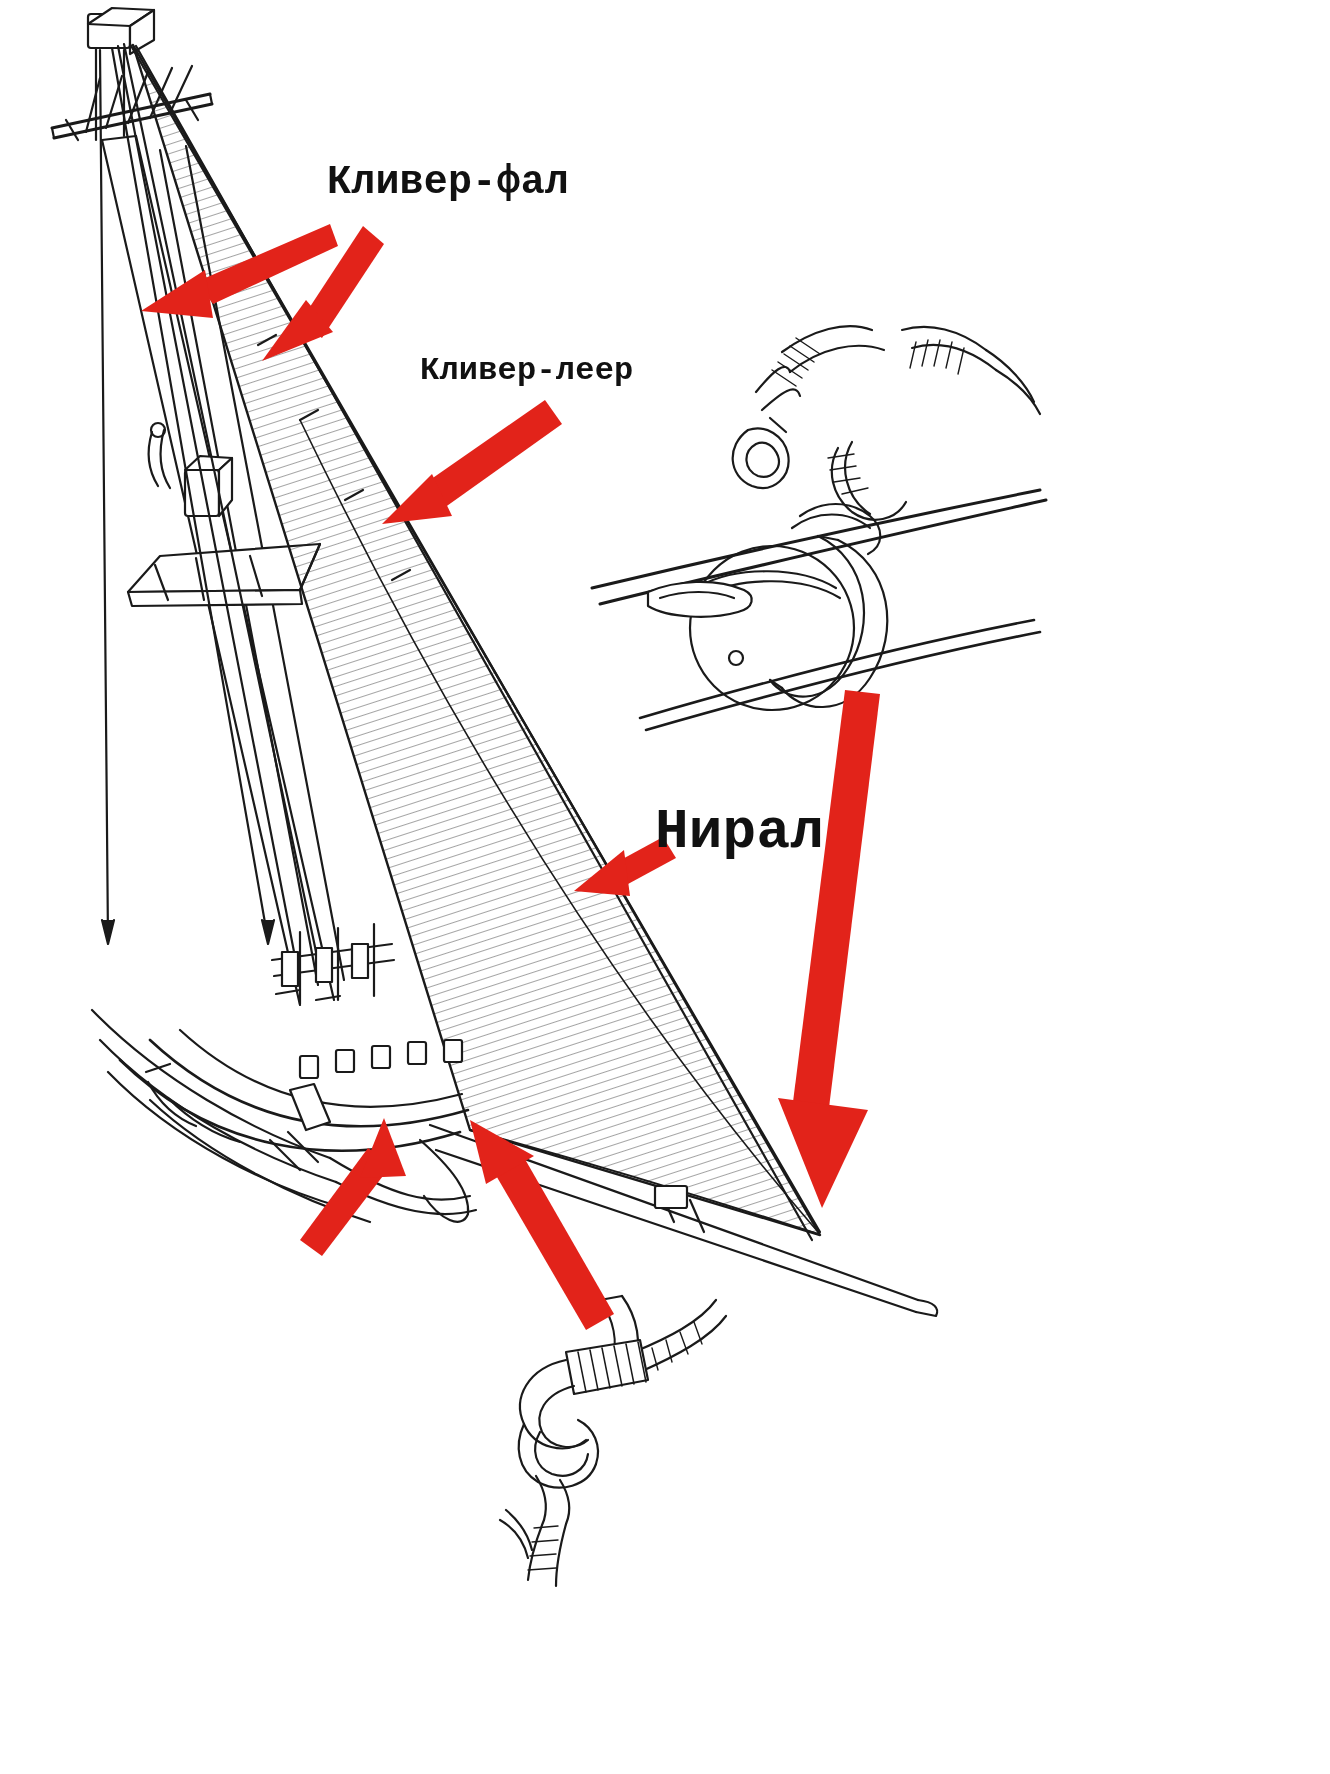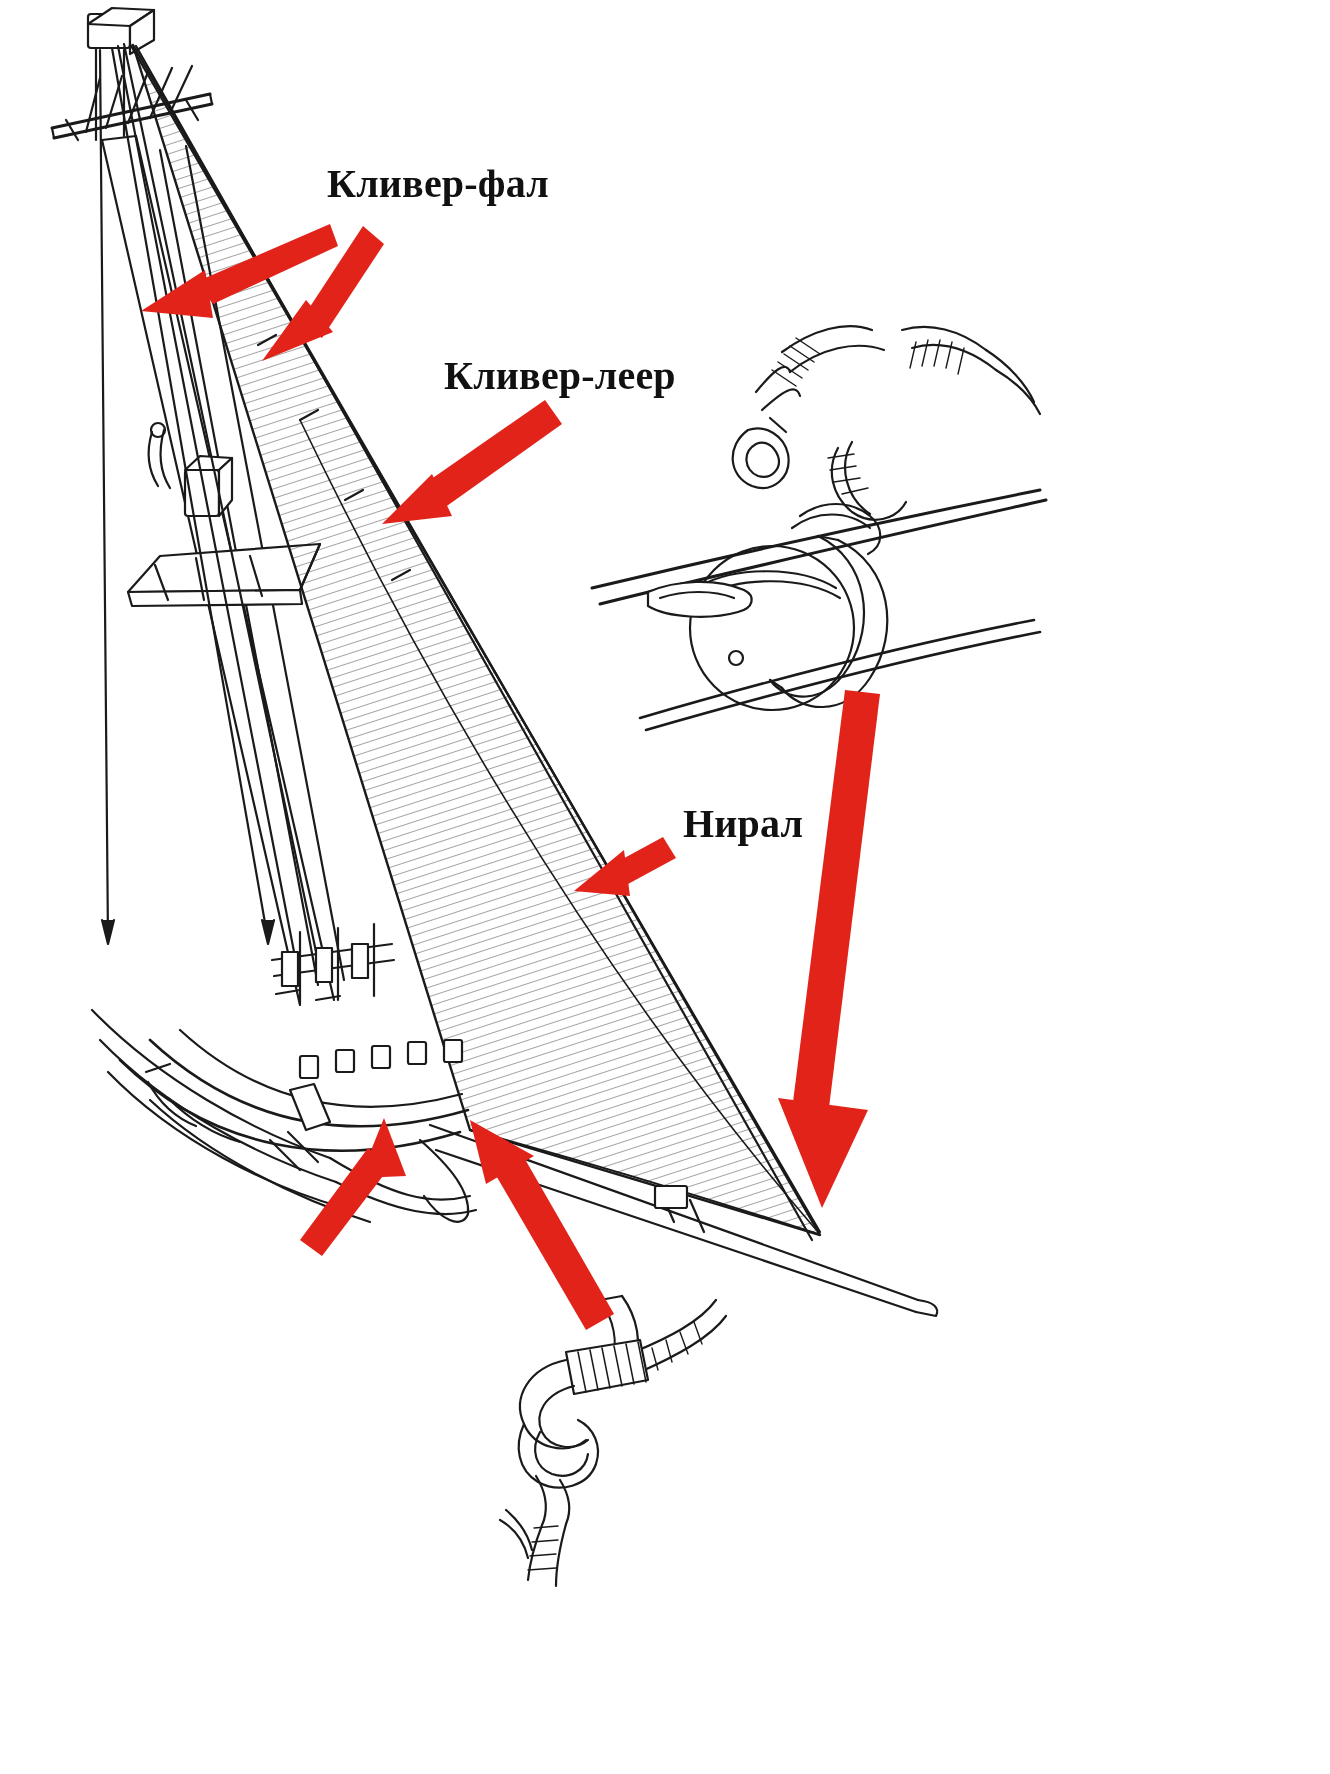--- a/index.html
+++ b/index.html
@@ -20,29 +20,29 @@
   }
   #drawing {
     position: absolute;
     left: 0;
     top: 0;
     width: 1330px;
     height: 1774px;
   }
   .label {
     position: absolute;
-    font-family: Liberation Serif, serif;
+    font-family: Liberation Mono, monospace;
     font-weight: bold;
     color: #111111;
     white-space: nowrap;
     letter-spacing: 0.2px;
   }
   .lbl-kliver-fal   { left: 327px; top: 160px;  font-size: 40px; }
-  .lbl-kliver-leer  { left: 444px; top: 352px;  font-size: 40px; }
-  .lbl-niral        { left: 683px; top: 800px;  font-size: 40px; }
+  .lbl-kliver-leer  { left: 420px; top: 352px;  font-size: 32px; }
+  .lbl-niral        { left: 655px; top: 800px;  font-size: 56px; }
   .lbl-kliver-shkot { left: 135px; top: 1233px; font-size: 40px; }
 </style>
 </head>
 <body>
 
 <div id="stage">
 
   <svg id="drawing" viewBox="0 0 1330 1774" xmlns="http://www.w3.org/2000/svg">
 
     <defs>

